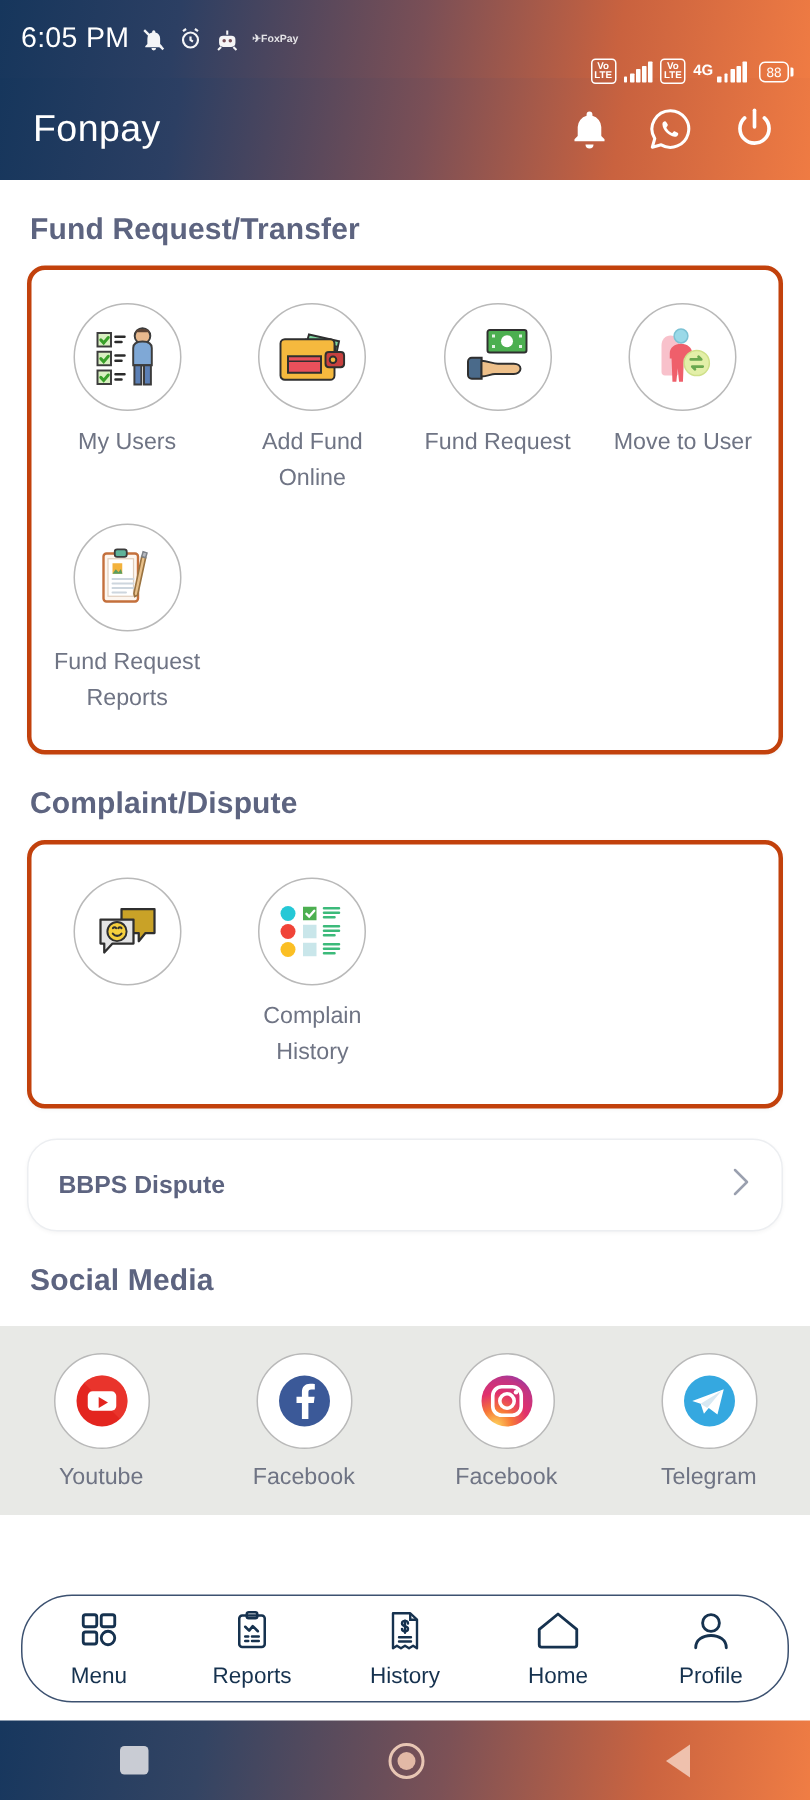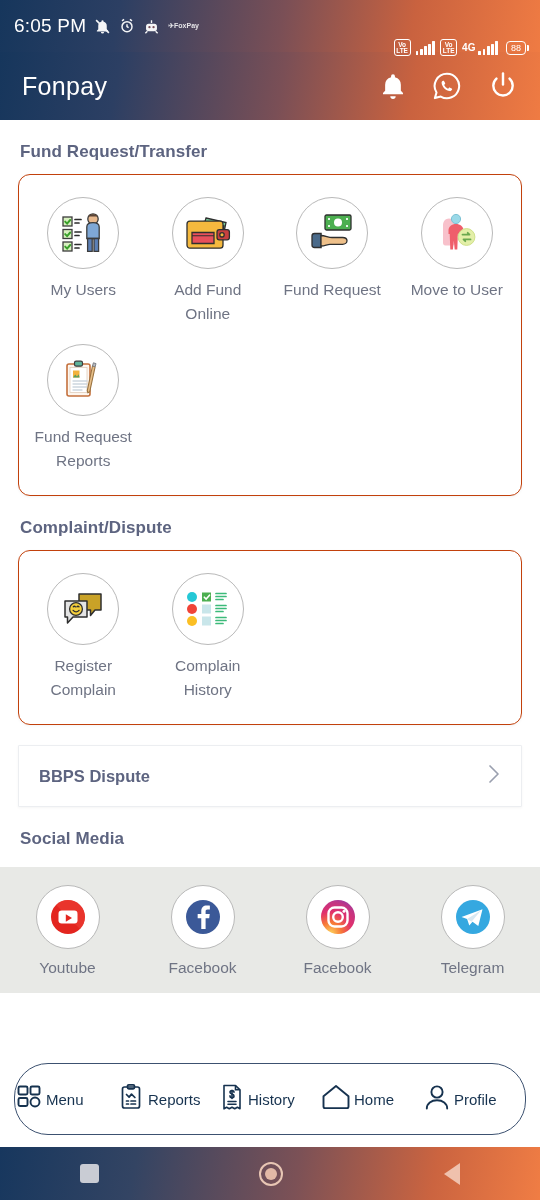--- a/index.html
+++ b/index.html
@@ -49,26 +49,26 @@
     display:flex; align-items:center; justify-content:space-between;
     padding:0 22px;
   }
   .brand { color:#fff; font-size:25px; font-weight:normal; letter-spacing:.3px; }
   .appbar-actions { display:flex; align-items:center; gap:26px; }
   .appbar-actions svg { display:block; }
 
   
   .content { background:#fff; }
   .sect-title {
-    font-size:17px; font-weight:bold; color:#5d6480;
+    font-size:20px; font-weight:bold; color:#5d6480;
     padding:22px 20px 12px 20px; letter-spacing:.1px;
   }
   .card {
     margin:0 18px; background:#fff;
-    border:1px solid #c2410c; border-radius:12px;
+    border:3px solid #c2410c; border-radius:12px;
     box-shadow:0 1px 3px rgba(0,0,0,.045);
     padding:12px 2px 14px 2px;
   }
   .grid { display:flex; flex-wrap:wrap; }
   .tile {
     width:25%; display:flex; flex-direction:column; align-items:center;
     padding:10px 2px 8px 2px;
   }
   .tile-ico {
     width:72px; height:72px; border-radius:50%;
@@ -77,21 +77,21 @@
     overflow:hidden;
   }
   .tile-lbl {
     margin-top:9px; font-size:15.5px; color:#6f7484;
     text-align:center; line-height:1.55; max-width:104px;
   }
 
   
   .rowcard {
     margin:20px 18px 0 18px; background:#fff;
-    border:1px solid #eceef1; border-radius:1px;
+    border:1px solid #eceef1; border-radius:20px;
     box-shadow:0 1px 3px rgba(0,0,0,.045);
     height:62px; display:flex; align-items:center;
     justify-content:space-between; padding:0 20px;
   }
   .rowcard-lbl { font-size:16.5px; color:#5d6480; font-weight:bold; }
 
   
   .social-panel {
     background:#e8e9e6; padding:18px 0 16px 0; margin-top:6px;
     display:flex;
@@ -106,21 +106,21 @@
   }
   .social-lbl { margin-top:10px; font-size:15.5px; color:#6f7484; }
 
   
   .bottomnav {
     position:absolute; left:14px; right:14px; bottom:65px;
     height:72px; background:#fff;
     border:1.6px solid #3c5170; border-radius:34px;
     display:flex; align-items:center; justify-content:space-around;
   }
-  .nav-item { display:flex; flex-direction:row; align-items:center; gap:3px; width:20%; }
+  .nav-item { display:flex; flex-direction:column; align-items:center; gap:3px; width:20%; }
   .nav-lbl { font-size:15px; color:#16324f; }
 
   
   .sysnav {
     position:absolute; left:0; right:0; bottom:0; height:53px;
     background:linear-gradient(100deg,#17375e 0%,#334463 25%,#7c5156 55%,#cb6440 80%,#f07d44 100%);
     display:flex; align-items:center; justify-content:space-around;
   }
   .sys-sq { width:19px; height:19px; background:#c9ccd4; border-radius:3px; }
   .sys-ci {
@@ -324,21 +324,20 @@
           <svg width="46" height="40" viewBox="0 0 46 40">
             <path d="M19 5h22v16h-6l-4.5 5.5V21H19z" fill="#c9a227" stroke="#2f2f2f" stroke-width="1.5" stroke-linejoin="round"></path>
             <path d="M5 12h22v16h-14l-5.5 6V28H5z" fill="#e4e4e4" stroke="#2f2f2f" stroke-width="1.5" stroke-linejoin="round"></path>
             <circle cx="16" cy="20" r="6.4" fill="#f5cf3d" stroke="#2f2f2f" stroke-width="1.3"></circle>
             <g stroke="#2f2f2f" stroke-width="1.4" fill="none" stroke-linecap="round">
               <path d="M13.3 17.8c.6-.8 1.5-.8 2.1 0M16.9 17.8c.6-.8 1.5-.8 2.1 0"></path>
               <path d="M13.2 21.4c1.6 2 4.2 2 5.8 0"></path>
             </g>
           </svg>
         </div>
-        <div class="tile-lbl">Register Complain</div>
       </div>
 
       <div class="tile">
         <div class="tile-ico">
           <svg width="46" height="40" viewBox="0 0 46 40">
             <circle cx="7" cy="8" r="5" fill="#25c8d6"></circle>
             <circle cx="7" cy="20" r="5" fill="#f04438"></circle>
             <circle cx="7" cy="32" r="5" fill="#fbbf24"></circle>
             <rect x="17" y="3.5" width="9" height="9" fill="#4caf50"></rect>
             <path d="M19.3 8.2l1.8 1.8 3.4-3.8" stroke="#fff" stroke-width="1.6" fill="none" stroke-linecap="round"></path>

